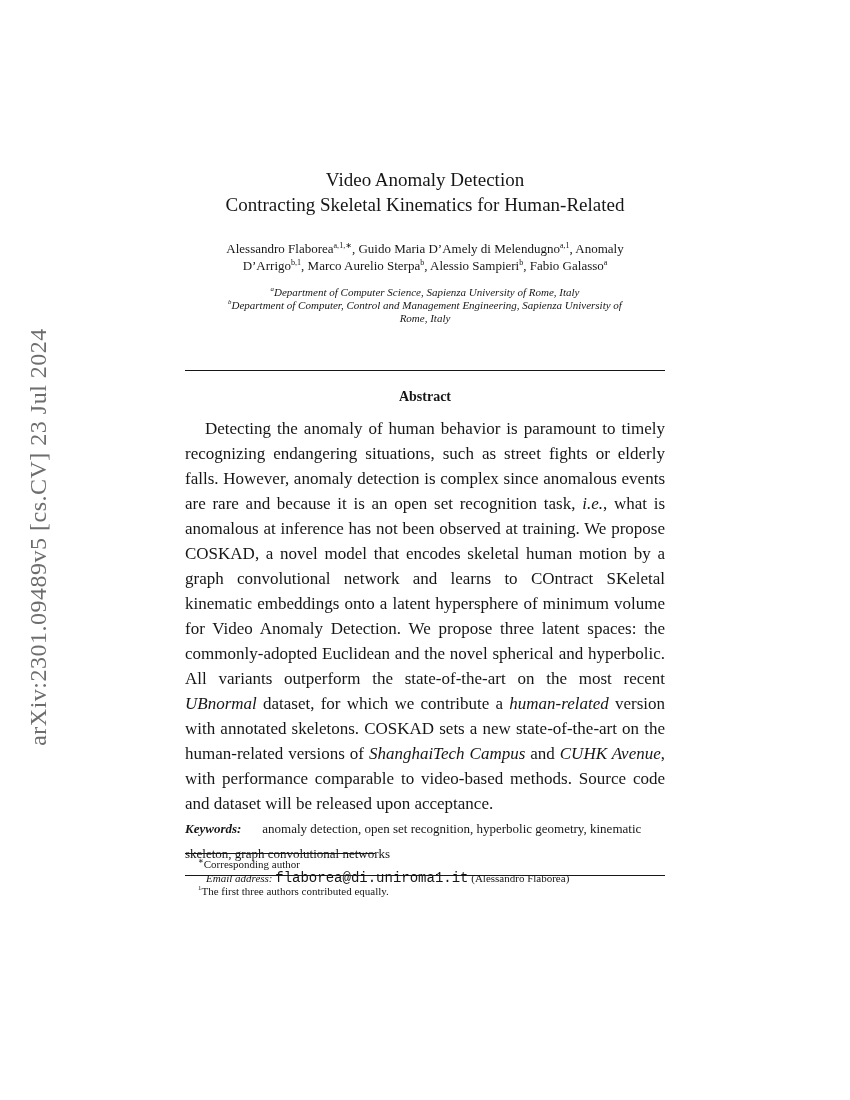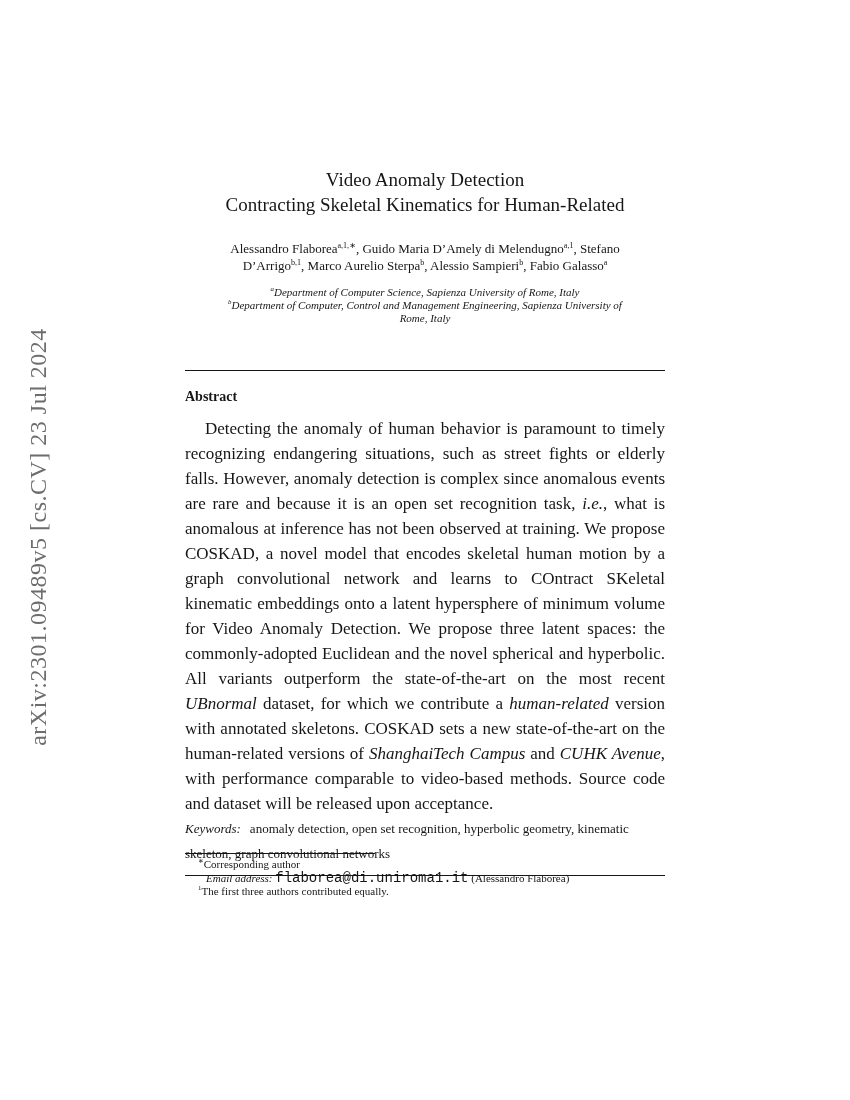--- a/index.html
+++ b/index.html
@@ -53,35 +53,36 @@
     line-height: 13px;
   }
 
   .frontmatter { top: 370px; }
   .rule { border-top: 1.6px solid #161616; height: 0; }
   .abs-heading {
     margin: 17px 0 0 0;
     font-size: 14px;
     line-height: 17px;
     font-weight: bold;
+    text-align: center;
   }
   .abs-body {
     margin: 11px 0 0 0;
     font-size: 17px;
     line-height: 25px;
     text-align: justify;
     text-indent: 20px;
   }
   .keywords {
     margin: 0;
     font-size: 13px;
     line-height: 25px;
     text-align: left;
   }
-  .keywords .kw-label { font-style: italic; margin-right: 9px; }
+  .keywords .kw-label { font-style: italic; margin-right: 21px; font-weight: bold; }
   .rule-bottom { margin-top: 9px; }
   .it { font-style: italic; }
 
   .fnrule {
     position: absolute;
     left: 185px;
     top: 853px;
     width: 190px;
     border-top: 1px solid #161616;
     height: 0;
@@ -116,21 +117,21 @@
 <div class="page">
 
   <div class="watermark">arXiv:2301.09489v5  [cs.CV]  23 Jul 2024</div>
 
   <div class="col title">
     <div>Video Anomaly Detection</div>
     <div>Contracting Skeletal Kinematics for Human-Related</div>
   </div>
 
   <div class="col authors">
-    <div><span>Alessandro Flaborea</span><sup>a,1,∗</sup><span>, Guido Maria D’Amely di Melendugno</span><sup>a,1</sup><span>, Stefano</span></div>
+    <div><span>Alessandro Flaborea</span><sup>a,1,∗</sup><span>, Guido Maria D’Amely di Melendugno</span><sup>a,1</sup><span>, Anomaly</span></div>
     <div><span>D’Arrigo</span><sup>b,1</sup><span>, Marco Aurelio Sterpa</span><sup>b</sup><span>, Alessio Sampieri</span><sup>b</sup><span>, Fabio Galasso</span><sup>a</sup></div>
   </div>
 
   <div class="col affils">
     <div><sup>a</sup><span>Department of Computer Science, Sapienza University of Rome, Italy</span></div>
     <div><sup>b</sup><span>Department of Computer, Control and Management Engineering, Sapienza University of</span></div>
     <div><span>Rome, Italy</span></div>
   </div>
 
   <div class="col frontmatter">

